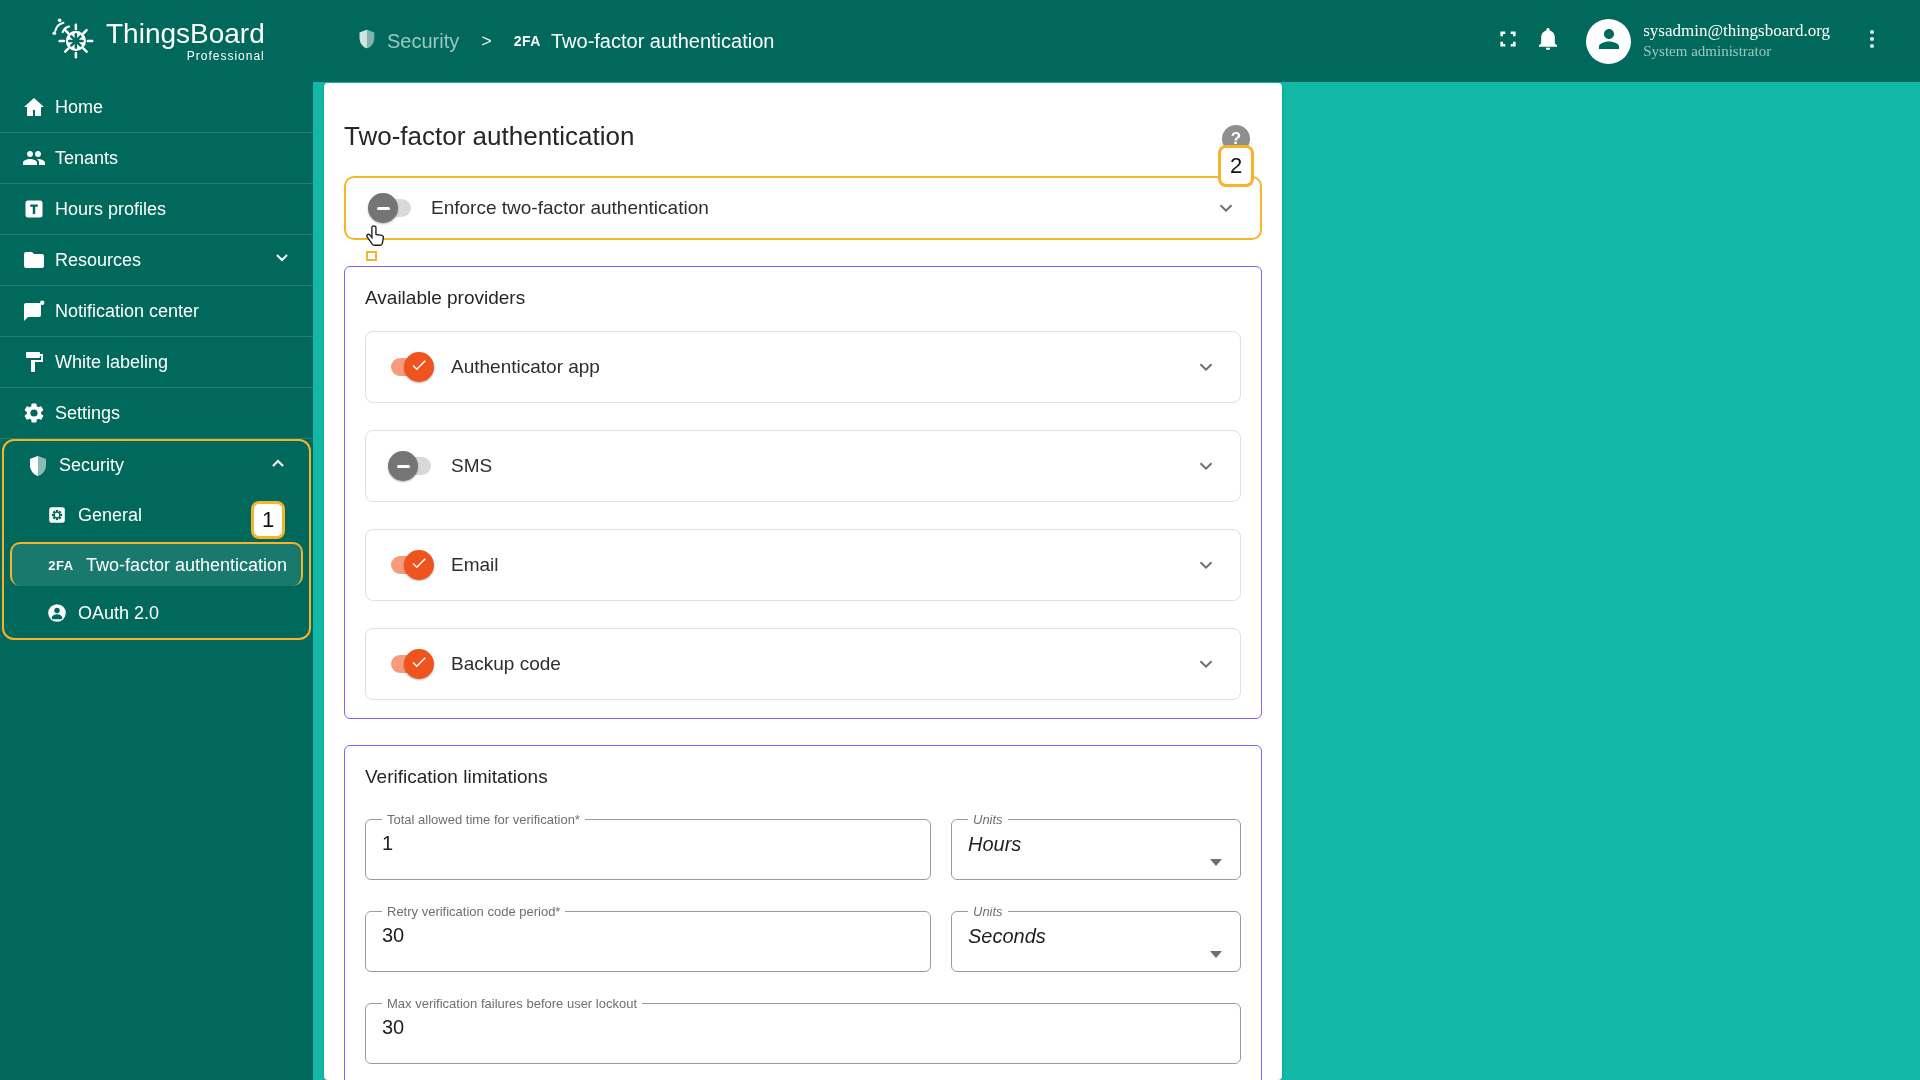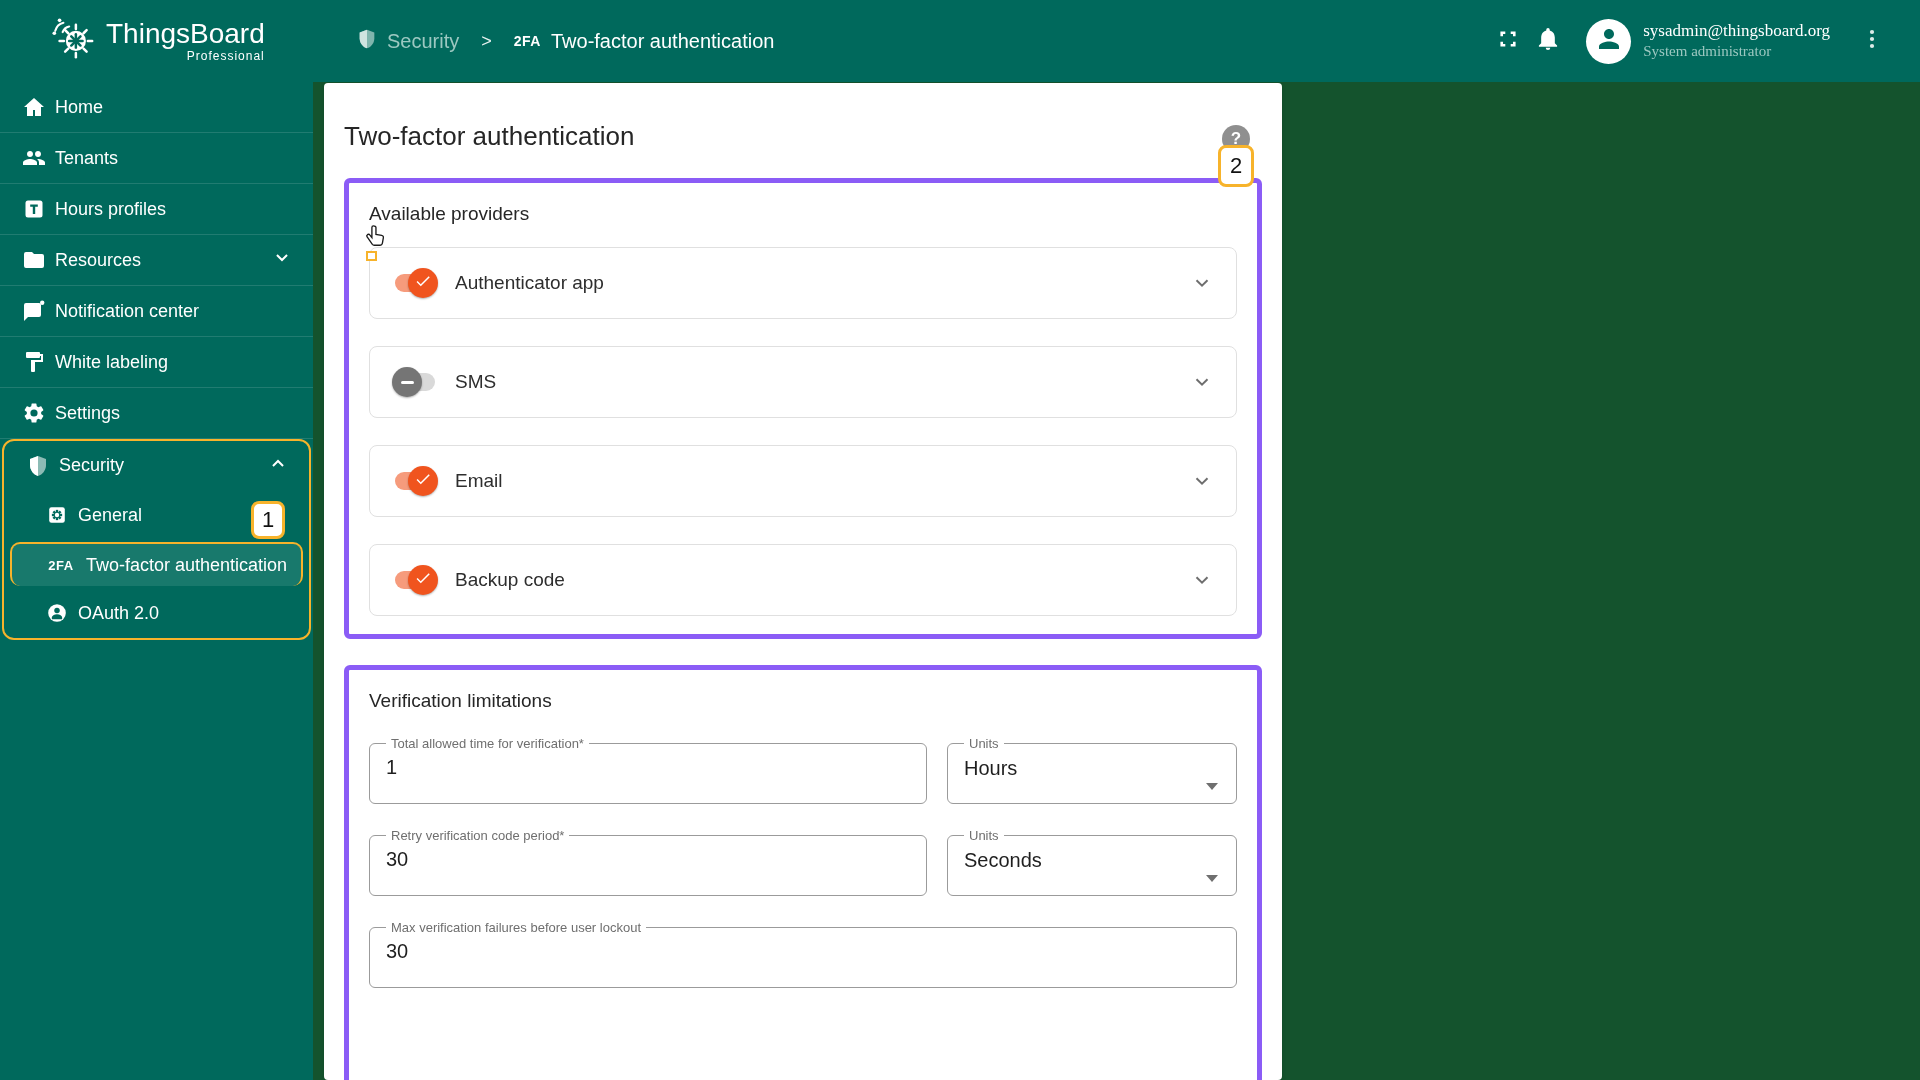--- a/index.html
+++ b/index.html
@@ -1,16 +1,16 @@
 <!DOCTYPE html>
 <html><head>
 <meta charset="utf-8">
 <style>
   html,body{margin:0;padding:0;background:#eeeeee;font-family:"Liberation Sans",sans-serif;}
-  .screen{position:relative;width:1920px;height:1080px;overflow:hidden;background:#14532d;}
+  .screen{position:relative;width:1920px;height:1080px;overflow:hidden;background:#14b8a6;}
 
   
   .topbar{position:absolute;left:0;top:0;width:1920px;height:82px;background:#00695c;z-index:10;}
   .logo{position:absolute;left:50px;top:16px;display:flex;align-items:center;cursor:pointer;}
   .logo-text{display:flex;flex-direction:column;margin-left:10px;}
   .logo-title{color:#fff;font-size:28px;font-weight:400;line-height:1.05;}
   .logo-sub{color:#fff;font-size:12px;letter-spacing:1px;align-self:flex-end;margin-top:1px;}
   .breadcrumb{position:absolute;left:356px;top:0;height:82px;display:flex;align-items:center;}
   .crumb-section{display:flex;align-items:center;gap:9px;color:#9cc8c1;font-size:20px;cursor:pointer;}
   .crumb-sep{color:#eaf4f2;font-size:18px;margin:0 22px;}
@@ -48,21 +48,21 @@
   .badge-2{right:28px;top:62px;width:30px;height:36px;}
 
   .enforce-panel{position:relative;margin:24px 20px 0;height:60px;border:2px solid #f7b32b;border-radius:10px;
                  display:flex;align-items:center;padding:0 22px;cursor:pointer;}
   .panel-label{font-size:19px;color:#2e2e2e;margin-left:17px;}
   .panel-chevron{margin-left:auto;display:flex;cursor:pointer;}
 
   .cursor-anno{position:absolute;left:38px;top:140px;z-index:15;pointer-events:none;}
   .cursor-square{width:11px;height:10px;border:2px solid #f7b32b;background:#fff;margin:-3px 0 0 4px;box-sizing:border-box;}
 
-  .section{margin:26px 20px 0;border:5px solid #8b5cf6;border-radius:6px;padding:18px 20px;box-sizing:border-box;}
+  .section{margin:26px 20px 0;border:1px solid #8b5cf6;border-radius:6px;padding:18px 20px;box-sizing:border-box;}
   .section-heading{font-size:19px;font-weight:500;color:#262626;margin:2px 0 0 0;}
   .provider-panel{position:relative;height:72px;border:1px solid #e0e0e0;border-radius:8px;display:flex;align-items:center;
                   padding:0 22px;box-sizing:border-box;margin-top:27px;cursor:pointer;}
   .provider-panel:first-of-type{margin-top:22px;}
 
   
   .toggle{position:relative;width:46px;height:30px;flex:none;cursor:pointer;}
   .toggle .track{position:absolute;left:3px;top:6px;width:40px;height:18px;border-radius:9px;}
   .toggle .knob{position:absolute;top:0;width:30px;height:30px;border-radius:50%;display:flex;align-items:center;justify-content:center;
                 box-shadow:0 1px 2px rgba(0,0,0,.3);}
@@ -74,21 +74,21 @@
   .toggle.on .track{background:#f69b7c;}
   .toggle.on .knob{left:16px;background:#f0541e;}
   .toggle.on .check{display:block;}
 
   
   .limit-row{display:flex;gap:20px;margin-top:24px;}
   .mat-field{position:relative;border:1px solid #9b9b9b;border-radius:6px;margin:0;padding:0 16px;height:68px;box-sizing:border-box;background:#fff;}
   .mat-field legend{font-size:13px;color:#6f6f6f;padding:0 5px;}
   .mat-field input{border:none;outline:none;font-size:20px;color:#1f1f1f;font-family:"Liberation Sans",sans-serif;
                    margin-top:5px;width:95%;background:transparent;padding:0;}
-  .mat-select{cursor:pointer;}
+  .mat-select{cursor:pointer;font-style:italic;}
   .select-value{font-size:20px;color:#1f1f1f;margin-top:6px;}
   .select-caret{position:absolute;right:18px;top:32px;width:0;height:0;border-left:6px solid transparent;border-right:6px solid transparent;border-top:7px solid #6f6f6f;}
   .f-grow{flex:1 1 564px;}
   .f-units{flex:0 0 290px;}
   .f-full{width:100%;}
 </style>
 </head>
 <body>
 
 <div class="screen">
@@ -304,20 +304,35 @@
     </div>
   </nav>
 
   <main class="main-card">
     <div class="card-pad">
       <h1 class="page-title">Two-factor authentication</h1>
     </div>
     <div class="help-icon">?</div>
     <div class="anno-badge badge-2">2</div>
 
+    <div class="enforce-panel">
+      <div class="toggle off">
+        <span class="track"></span>
+        <span class="knob">
+          <span class="dash"></span>
+
+        </span>
+      </div>
+      <span class="panel-label">Enforce two-factor authentication</span>
+      <span class="panel-chevron">
+        <svg viewBox="0 0 24 24" width="24" height="24">
+            <path d="m6.5 9.3 5.5 5.4 5.5-5.4" fill="none" stroke="#6e6e6e" stroke-width="2"></path>
+          </svg>
+      </span>
+    </div>
 
     <div class="cursor-anno">
       <svg viewBox="0 0 24 24" width="27" height="27">
         <path d="M10.2 2.6c-.8 0-1.4.6-1.4 1.4v9l-1.9-2.4c-.5-.7-1.5-.8-2.1-.2-.6.5-.7 1.4-.2 2l4.6 6.6c.4.5 1 .8 1.6.8h5.3c1 0 1.8-.7 2-1.7l.9-5c.2-1-.5-1.9-1.5-2.1l-5.1-.8V4c0-.8-1-1.4-2.2-1.4z" fill="#fff" stroke="#1c1c1c" stroke-width="1.2"></path>
       </svg>
       <div class="cursor-square"></div>
     </div>
 
     <section class="section">
       <h2 class="section-heading">Available providers</h2>

